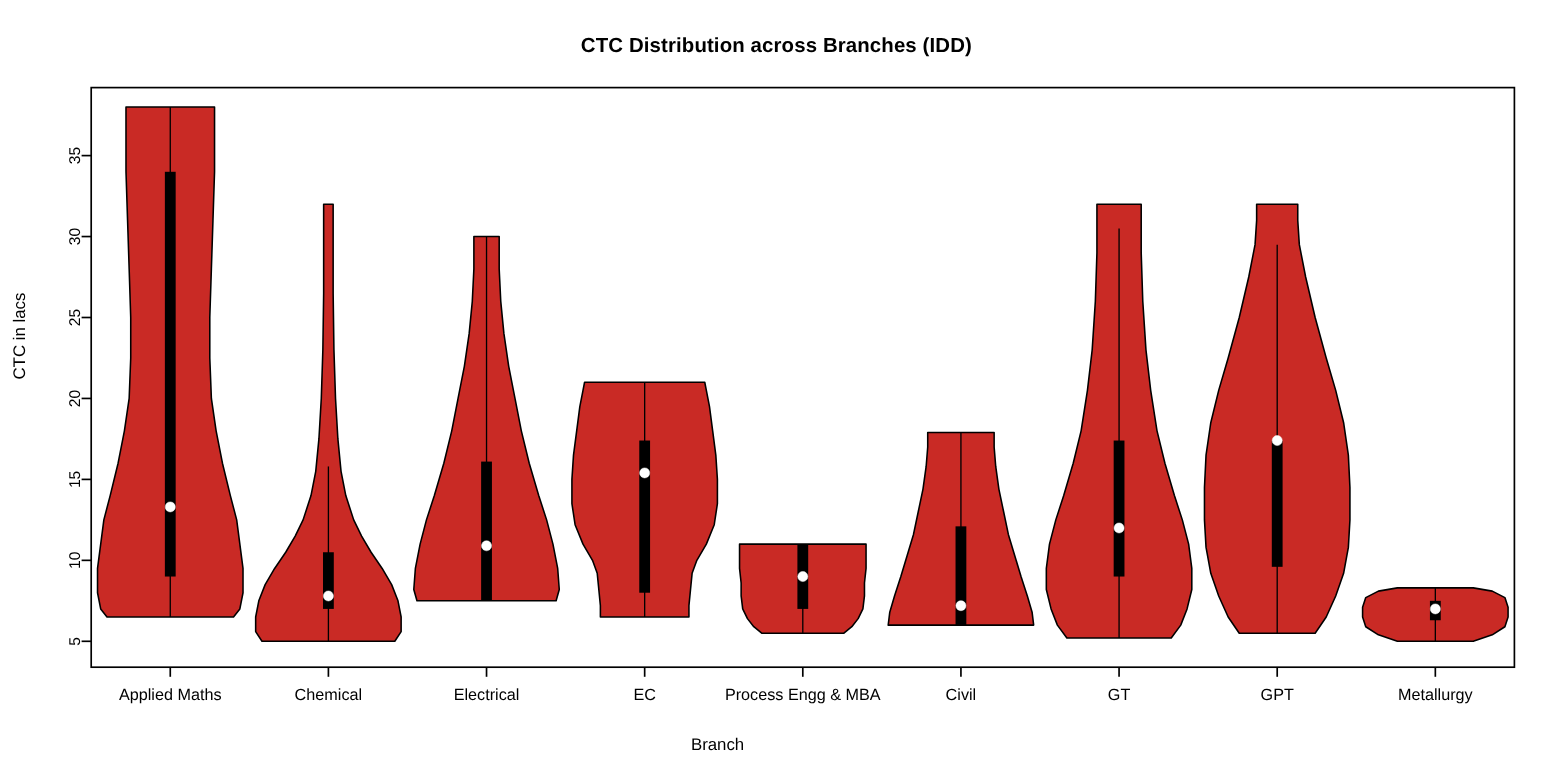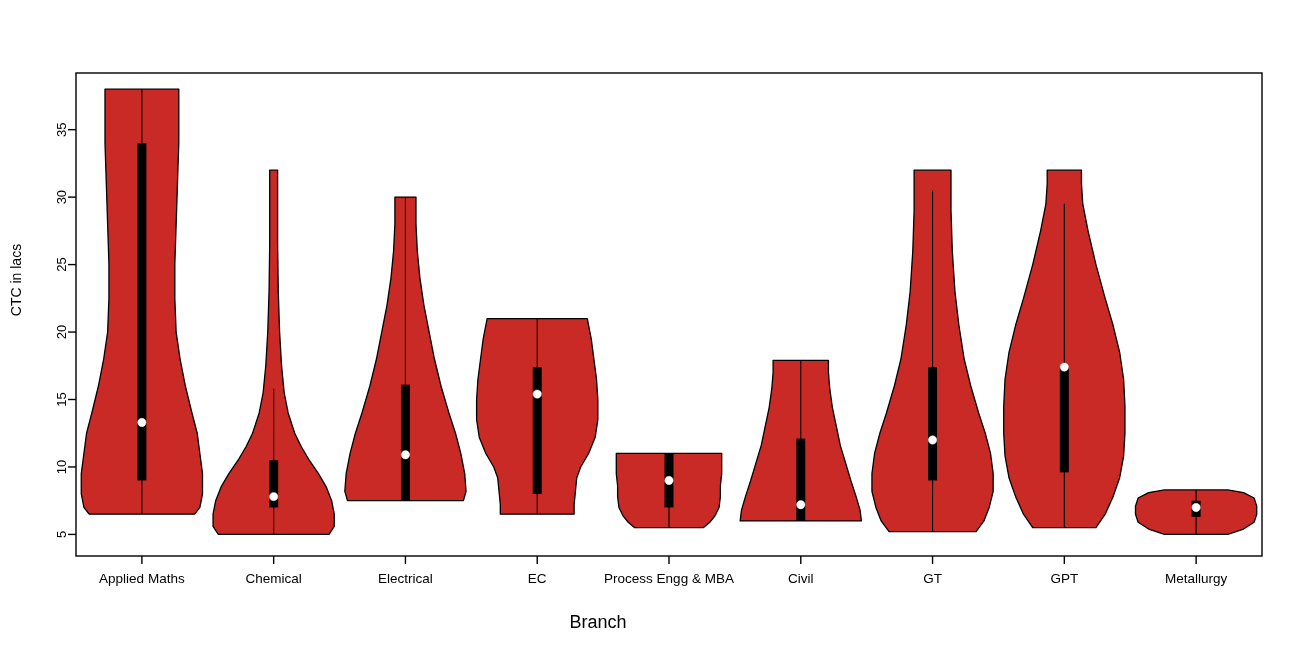--- a/index.html
+++ b/index.html
@@ -28,21 +28,21 @@
     font-weight: bold;
     color: #000000;
     letter-spacing: 0.1px;
   }
   #x-axis-title {
     position: absolute;
     top: 612px;
     left: 0;
     width: 1196px;
     text-align: center;
-    font-size: 18px;
+    font-size: 14px;
     color: #000000;
   }
   #y-axis-title {
     position: absolute;
     left: -44px;
     top: 272px;
     width: 120px;
     text-align: center;
     font-size: 14px;
     color: #000000;
@@ -90,20 +90,21 @@
     fill: #ffffff;
     stroke: #ffffff;
     stroke-width: 0.4;
   }
 </style>
 </head>
 <body>
 
 <div id="chart-root">
 
+  <div id="plot-title">CTC Distribution across Branches (IDD)</div>
 
   <div id="y-axis-title">CTC in lacs</div>
 
   <div id="x-axis-title">Branch</div>
 
   <svg id="plot-canvas" width="1294" height="653">
     <g id="plot-frame-group">
         <rect x="76" y="73" width="1186" height="483" class="axis-line"></rect>
       </g>
     <g id="y-axis-group">

